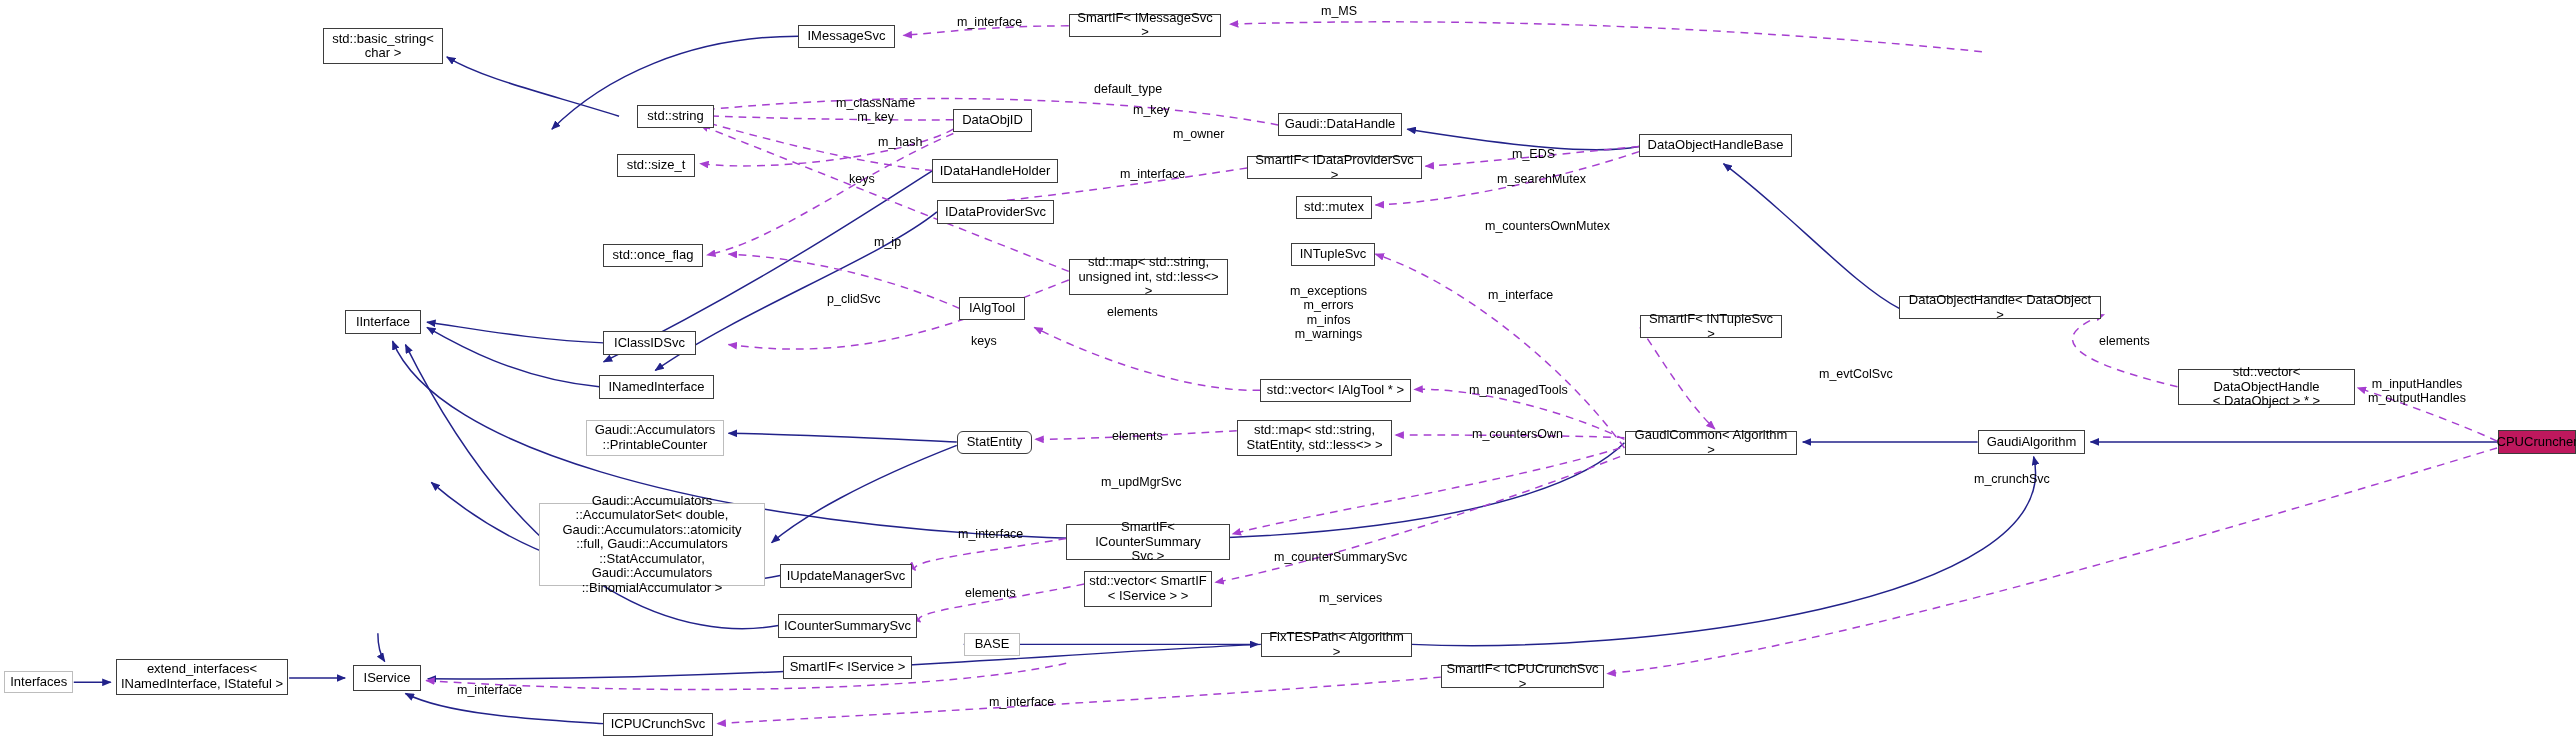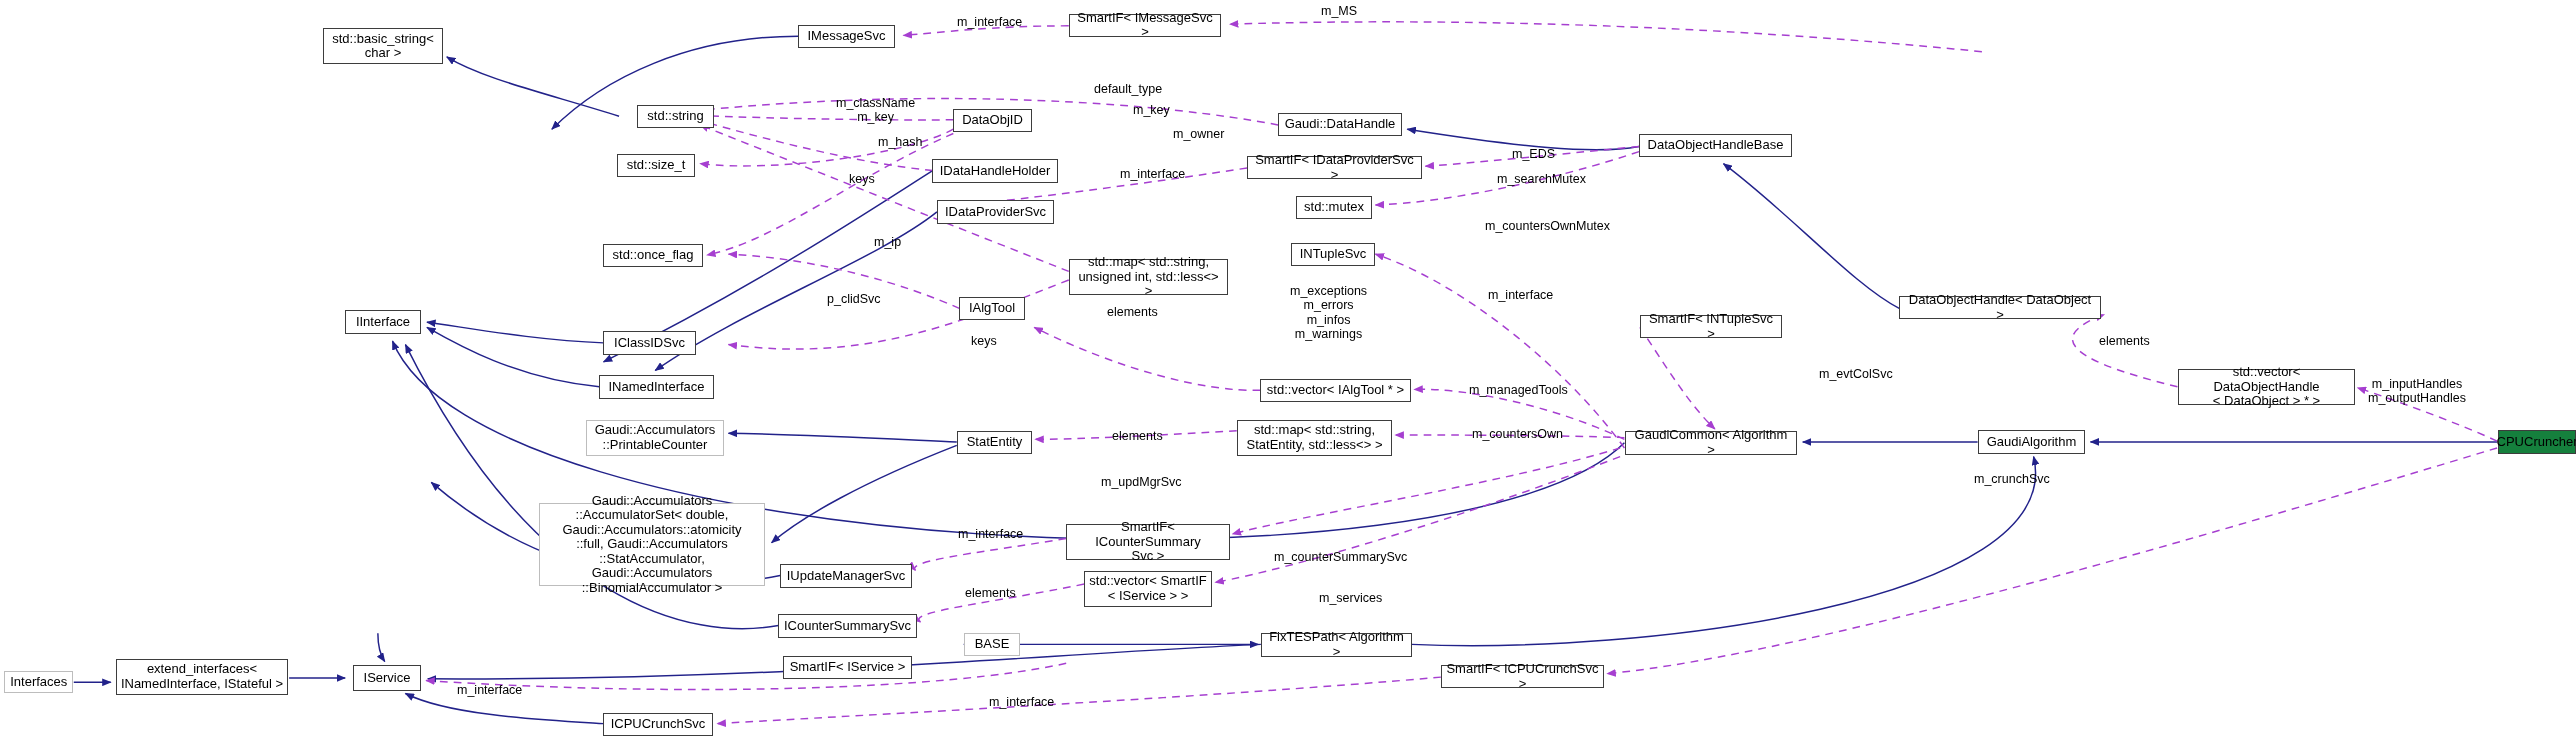--- a/index.html
+++ b/index.html
@@ -36,21 +36,21 @@
     font-size: 13px;
     line-height: 1.12;
     white-space: pre-line;
     padding: 0.9px 3.4px;
     z-index: 5;
   }
   
   .node.n-strong { border: 1.4px solid #3d3d3d; }
   .node.n-light  { border: 0.9px solid #bdbdbd; }
   .node.n-current {
-    background: #15803d;
+    background: #be185d;
     border: 1.4px solid #3d3d3d;
   }
   .edge-label {
     position: absolute;
     font-size: 12.5px;
     color: #000000;
     white-space: pre-line;
     text-align: center;
     line-height: 1.14;
     z-index: 6;
@@ -149,21 +149,21 @@
 ::full, Gaudi::Accumulators
 ::StatAccumulator, Gaudi::Accumulators
 ::BinomialAccumulator &gt;</div>
       <div class="node n-strong" style="left: 798px; top: 25px; width: 97px; height: 23px;">IMessageSvc</div>
       <div class="node n-strong" style="left: 953px; top: 109px; width: 79px; height: 23px;">DataObjID</div>
       <div class="node n-strong" style="left: 932px; top: 159px; width: 126px; height: 24px;">IDataHandleHolder</div>
       <div class="node n-strong" style="left: 937px; top: 200px; width: 117px; height: 24px;">IDataProviderSvc</div>
       <div class="node n-strong" style="left: 1069px; top: 259px; width: 159px; height: 36px;">std::map&lt; std::string,
  unsigned int, std::less&lt;&gt; &gt;</div>
       <div class="node n-strong" style="left: 959px; top: 297px; width: 66px; height: 23px;">IAlgTool</div>
-      <div class="node n-strong" style="left: 957px; top: 431px; width: 75px; height: 23px;">StatEntity</div>
+      <div class="node n-strong" style="left: 957px; top: 431px; width: 75px; height: 23px; border-radius: 6px;">StatEntity</div>
       <div class="node n-strong" style="left: 780px; top: 564px; width: 132px; height: 24px;">IUpdateManagerSvc</div>
       <div class="node n-strong" style="left: 778px; top: 614px; width: 139px; height: 24px;">ICounterSummarySvc</div>
       <div class="node n-strong" style="left: 783px; top: 656px; width: 129px; height: 23px;">SmartIF&lt; IService &gt;</div>
       <div class="node n-strong" style="left: 603px; top: 713px; width: 110px; height: 23px;">ICPUCrunchSvc</div>
       <div class="node n-strong" style="left: 1069px; top: 13.8px; width: 152px; height: 23px;">SmartIF&lt; IMessageSvc &gt;</div>
       <div class="node n-strong" style="left: 1278px; top: 113px; width: 124px; height: 23px;">Gaudi::DataHandle</div>
       <div class="node n-strong" style="left: 1247px; top: 156px; width: 175px; height: 23px;">SmartIF&lt; IDataProviderSvc &gt;</div>
       <div class="node n-strong" style="left: 1296px; top: 196px; width: 76px; height: 23px;">std::mutex</div>
       <div class="node n-strong" style="left: 1291px; top: 243px; width: 84px; height: 23px;">INTupleSvc</div>
       <div class="node n-strong" style="left: 1260px; top: 379px; width: 151px; height: 23px;">std::vector&lt; IAlgTool * &gt;</div>

